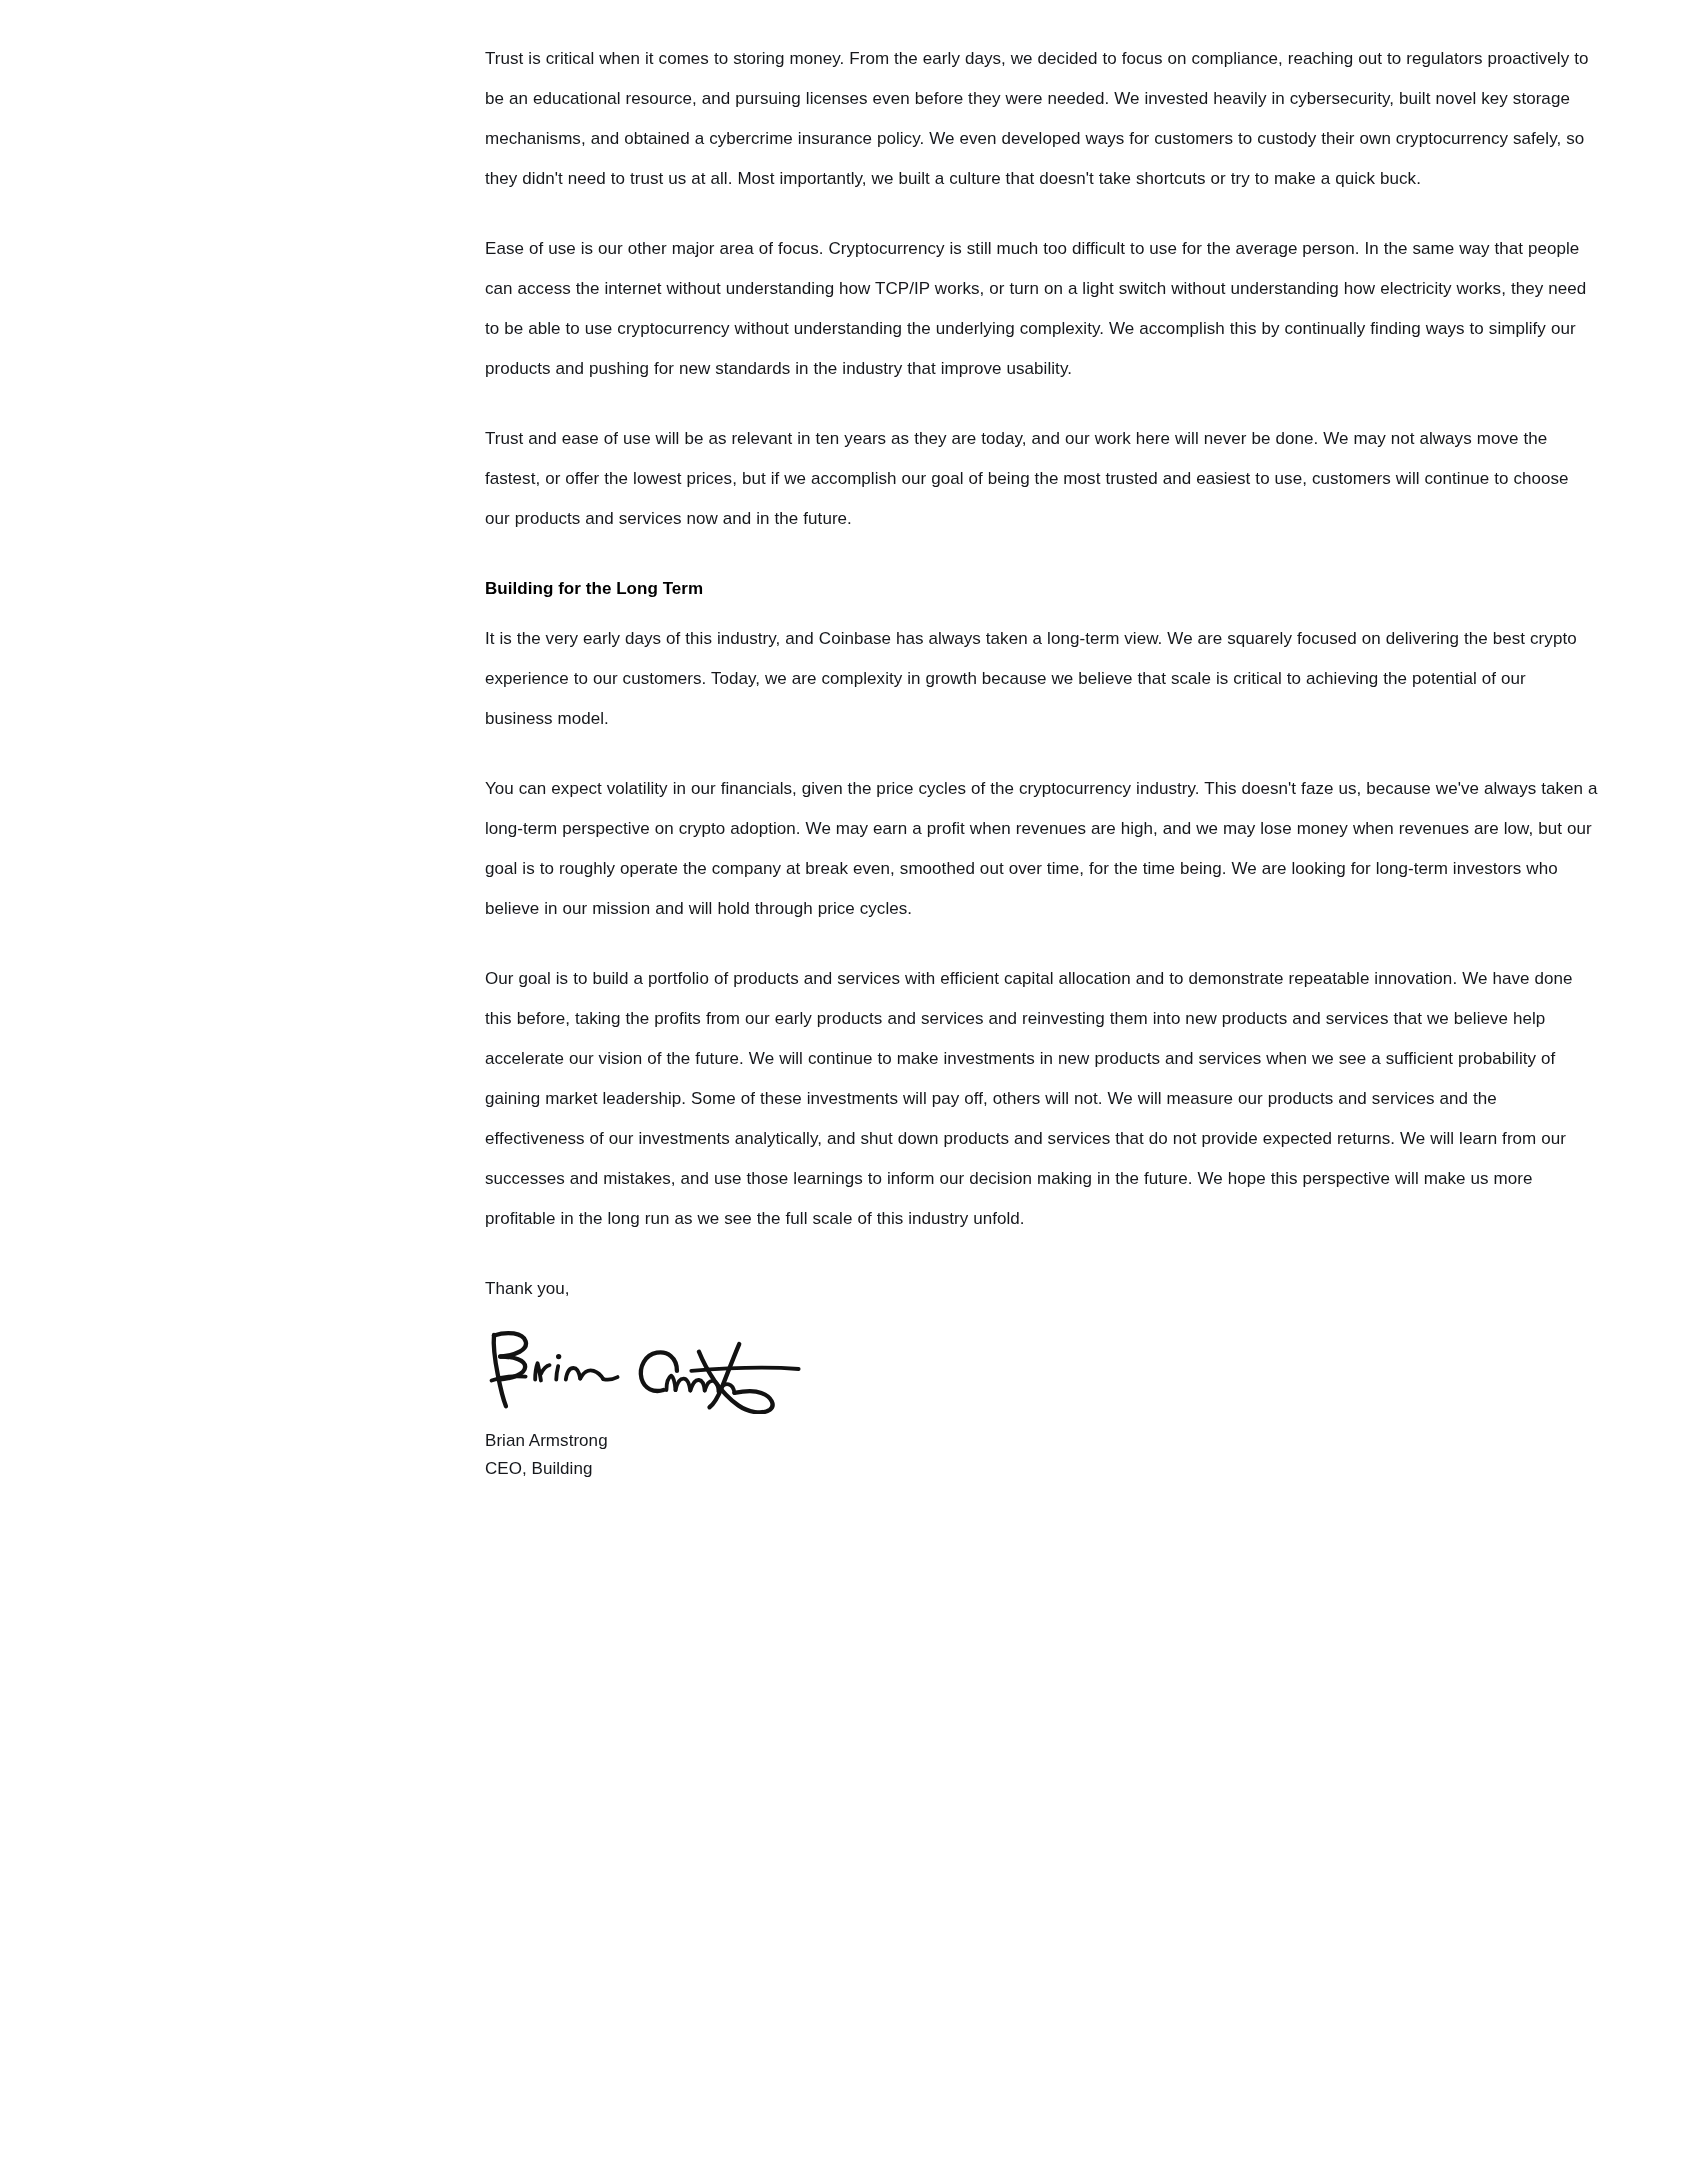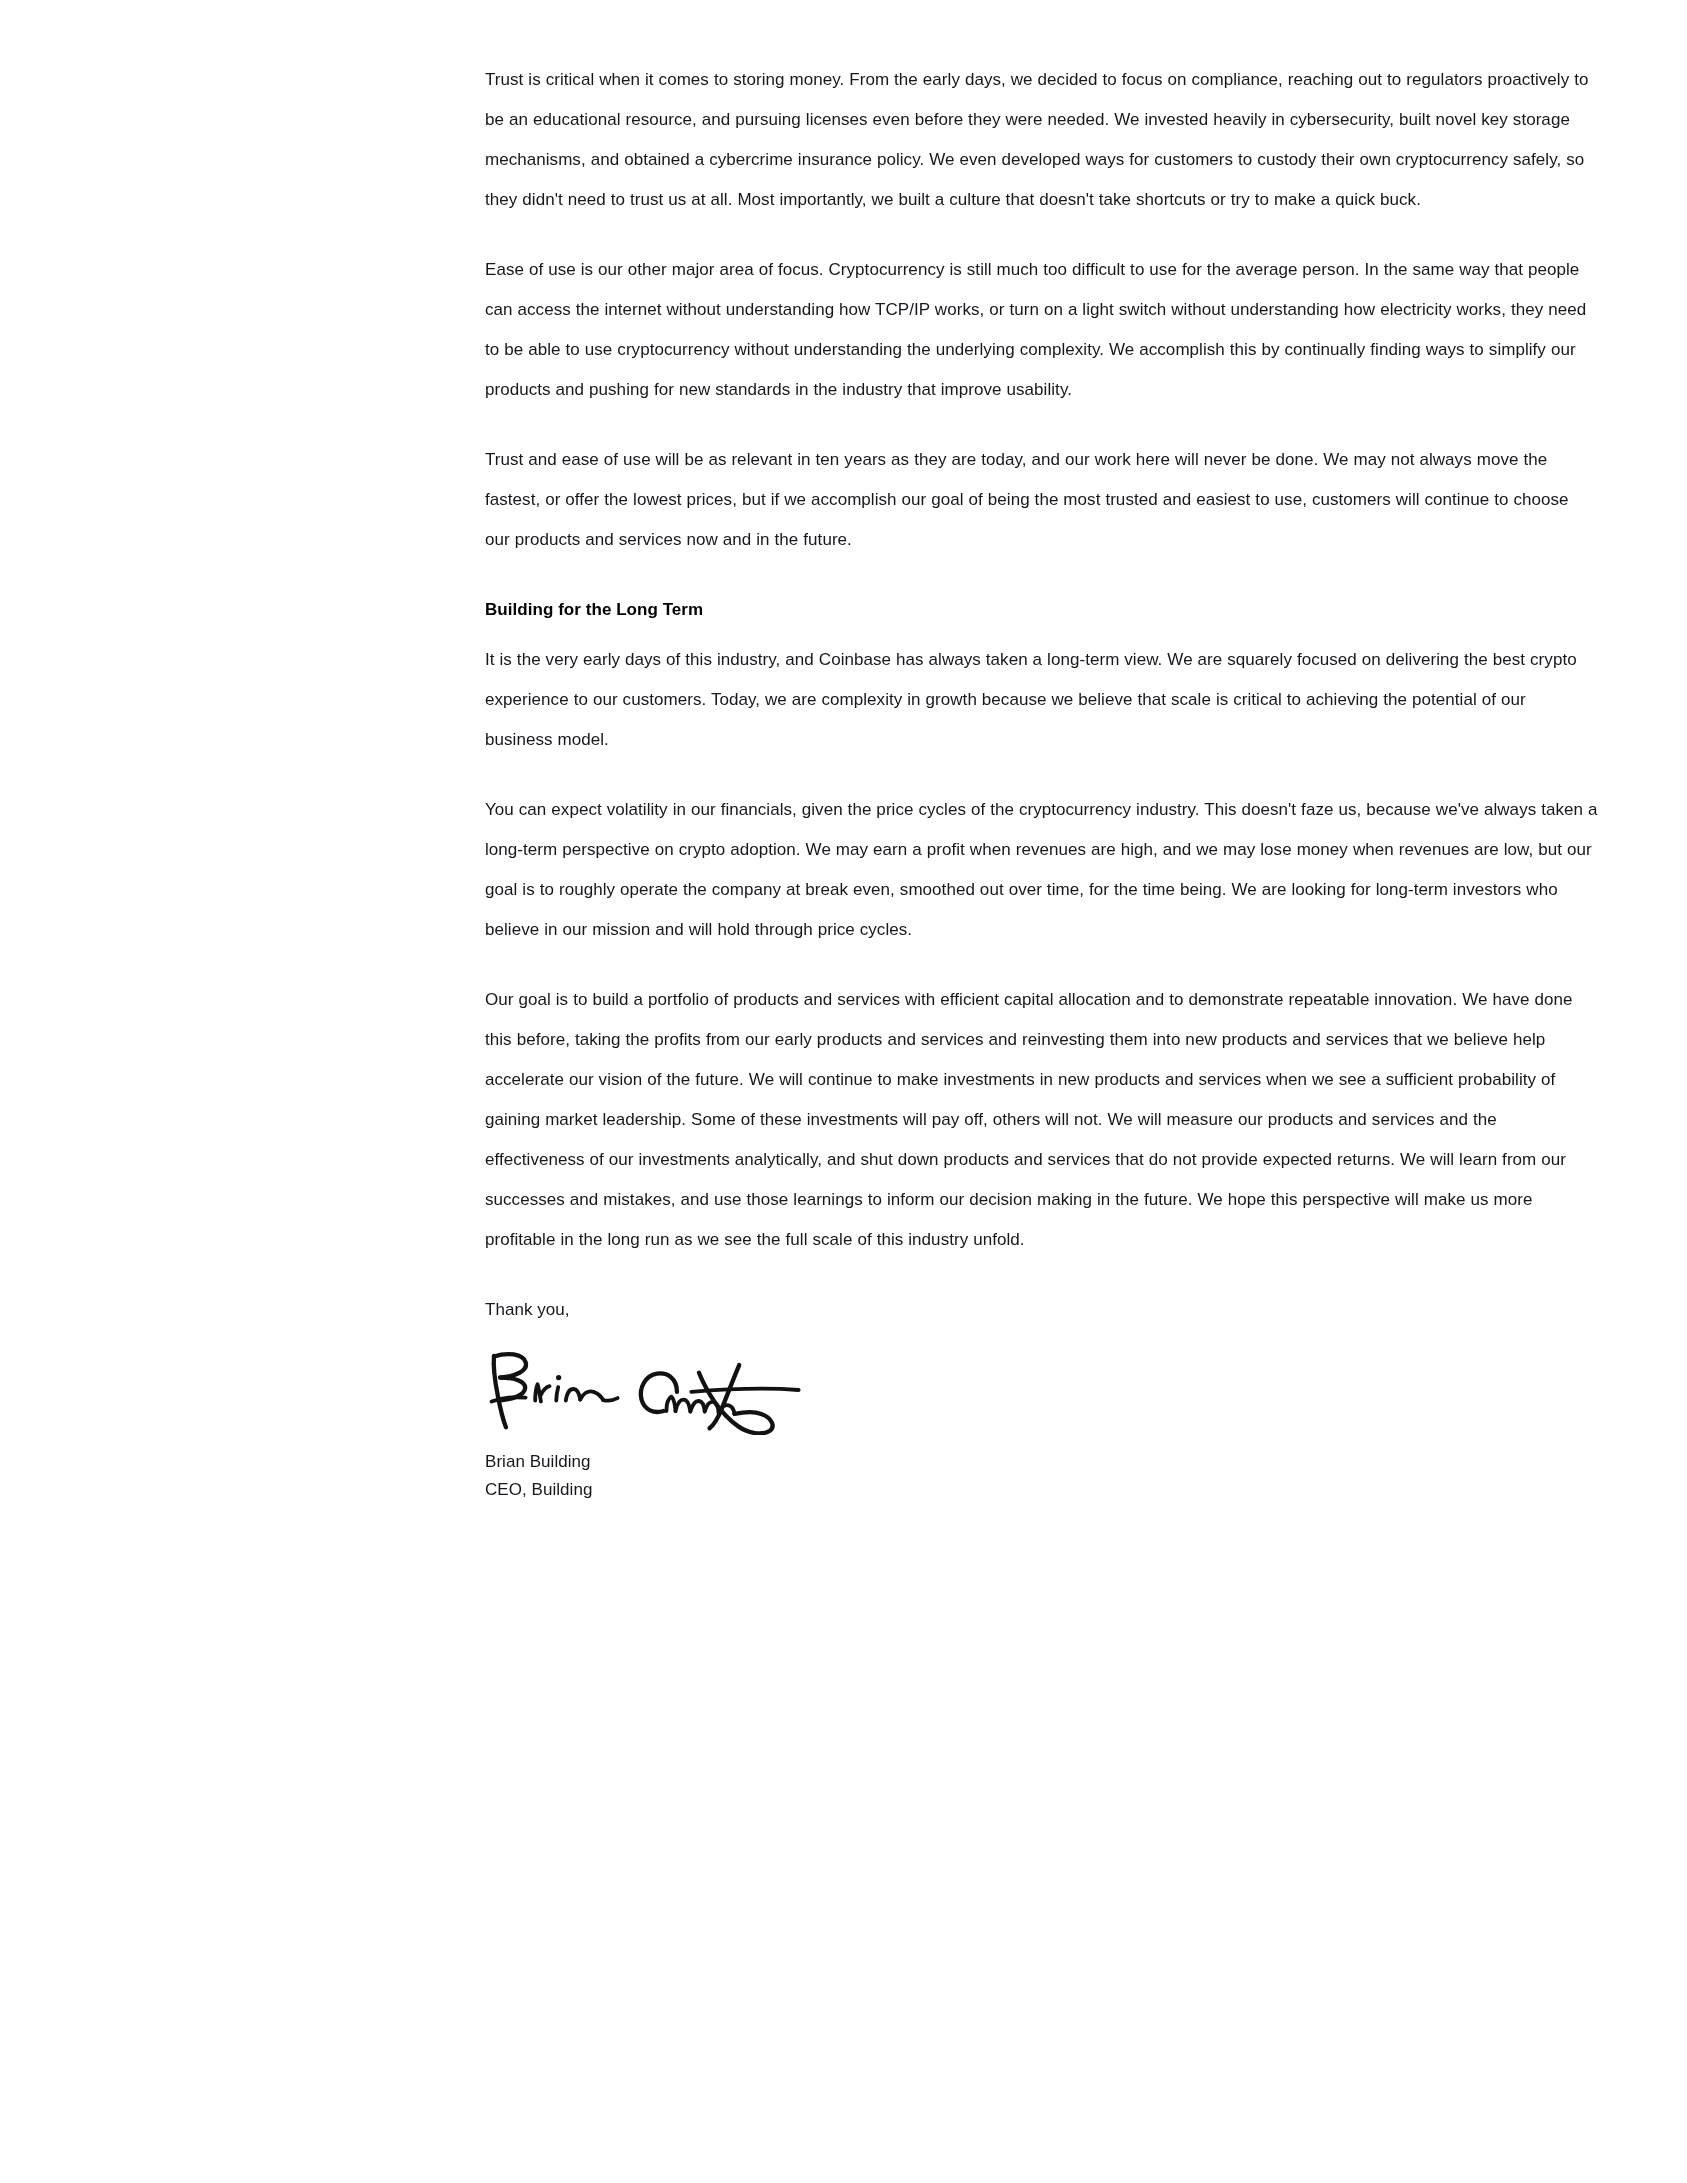--- a/index.html
+++ b/index.html
@@ -20,21 +20,21 @@
     position: relative;
     width: 1687px;
     height: 2183px;
     background: #ffffff;
     box-sizing: border-box;
   }
 
   .content {
     position: absolute;
     left: 485px;
-    top: 60px;
+    top: 39px;
     width: 1113px;
   }
 
   .para {
     font-size: 17px;
     line-height: 40px;
     color: #16181c;
     letter-spacing: 0.05px;
     margin: 0 0 30px 0;
     text-align: left;
@@ -128,19 +128,19 @@
 
           <path d="M458 141 C 462 128, 468 120, 475 121 C 482 122, 486 132, 487 143" stroke-width="8"></path>
           <path d="M487 143 C 492 132, 500 126, 508 128 C 516 130, 519 138, 520 146" stroke-width="8"></path>
 
           <path d="M520 146 C 540 142, 560 140, 576 146 C 598 154, 606 172, 594 181 C 578 192, 548 186, 528 172 C 508 158, 492 140, 478 120 C 466 102, 454 80, 446 60" stroke-width="9"></path>
         </g>
       </svg>
     </div>
 
     <div class="sign-off">
-      <span class="sign-off-line">Brian Building</span>
+      <span class="sign-off-line">Brian Armstrong</span>
       <span class="sign-off-line">CEO, Building</span>
     </div>
 
   </div>
 </div>
 
 
 </body></html>

